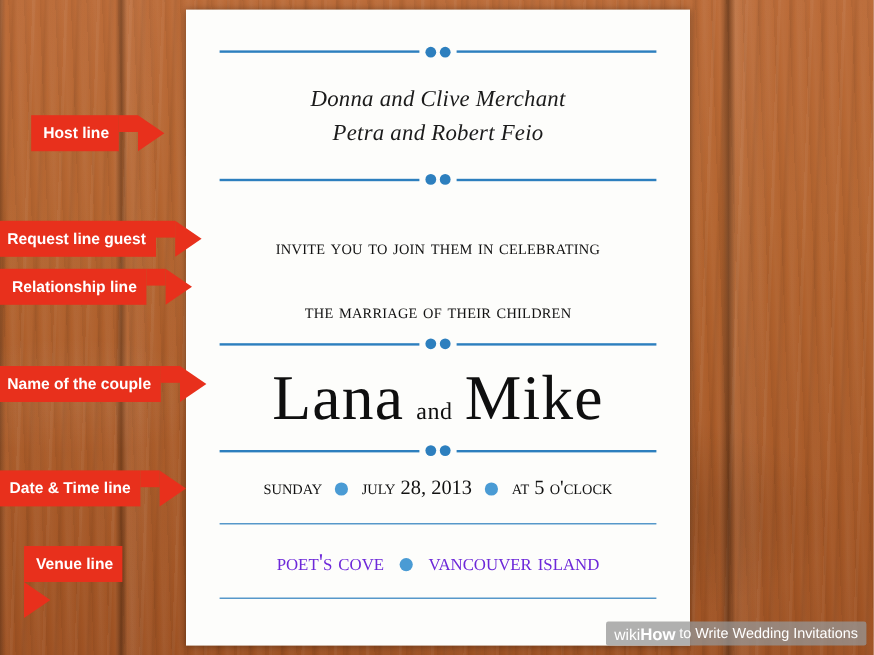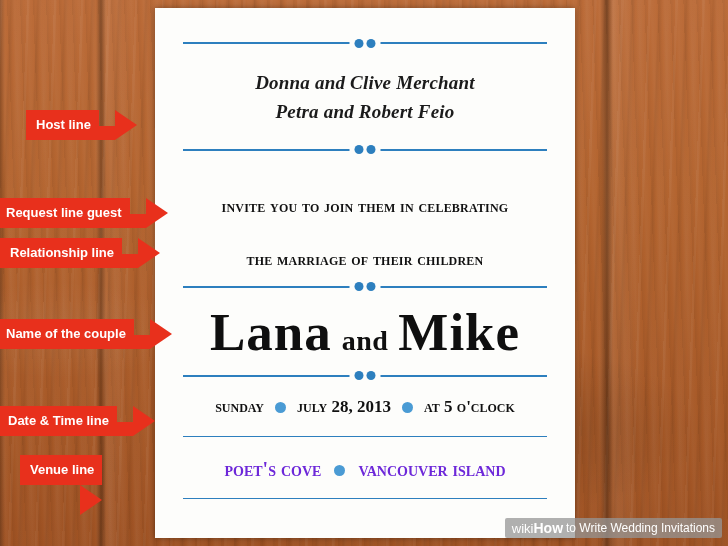--- a/index.html
+++ b/index.html
@@ -47,21 +47,20 @@
   
   #card {
     position: absolute;
     left: 155px;
     top: 8px;
     width: 420px;
     height: 530px;
     background: #fdfdfb;
     box-shadow: 0 0 6px rgba(0,0,0,0.35);
     z-index: 3;
-    font-weight: bold;
   }
   .card-inner {
     position: absolute;
     left: 28px;
     right: 28px;
     top: 28px;
     bottom: 14px;
   }
 
   
@@ -134,21 +133,21 @@
     font-family: "Liberation Serif", serif;
     color: #0f0f0f;
     padding: 12px 0 10px 0;
   }
   .couple .name {
     font-size: 53px;
     letter-spacing: 1px;
     line-height: 1;
   }
   .couple .and {
-    font-size: 28px;
+    font-size: 20px;
     letter-spacing: 0.5px;
   }
 
   .datetime {
     display: flex;
     align-items: center;
     justify-content: center;
     gap: 11px;
     font-family: "Liberation Serif", serif;
     color: #111;
@@ -177,21 +176,21 @@
     background: #4a9bd4;
     flex: 0 0 auto;
     position: relative;
     top: 1px;
   }
 
   
   .callout {
     position: absolute;
     display: flex;
-    align-items: flex-end;
+    align-items: flex-start;
     height: 44px;
     z-index: 5;
   }
   .callout .label {
     background: #e8301c;
     color: #ffffff;
     font-family: "Liberation Sans", sans-serif;
     font-weight: bold;
     font-size: 13px;
     line-height: 30px;

